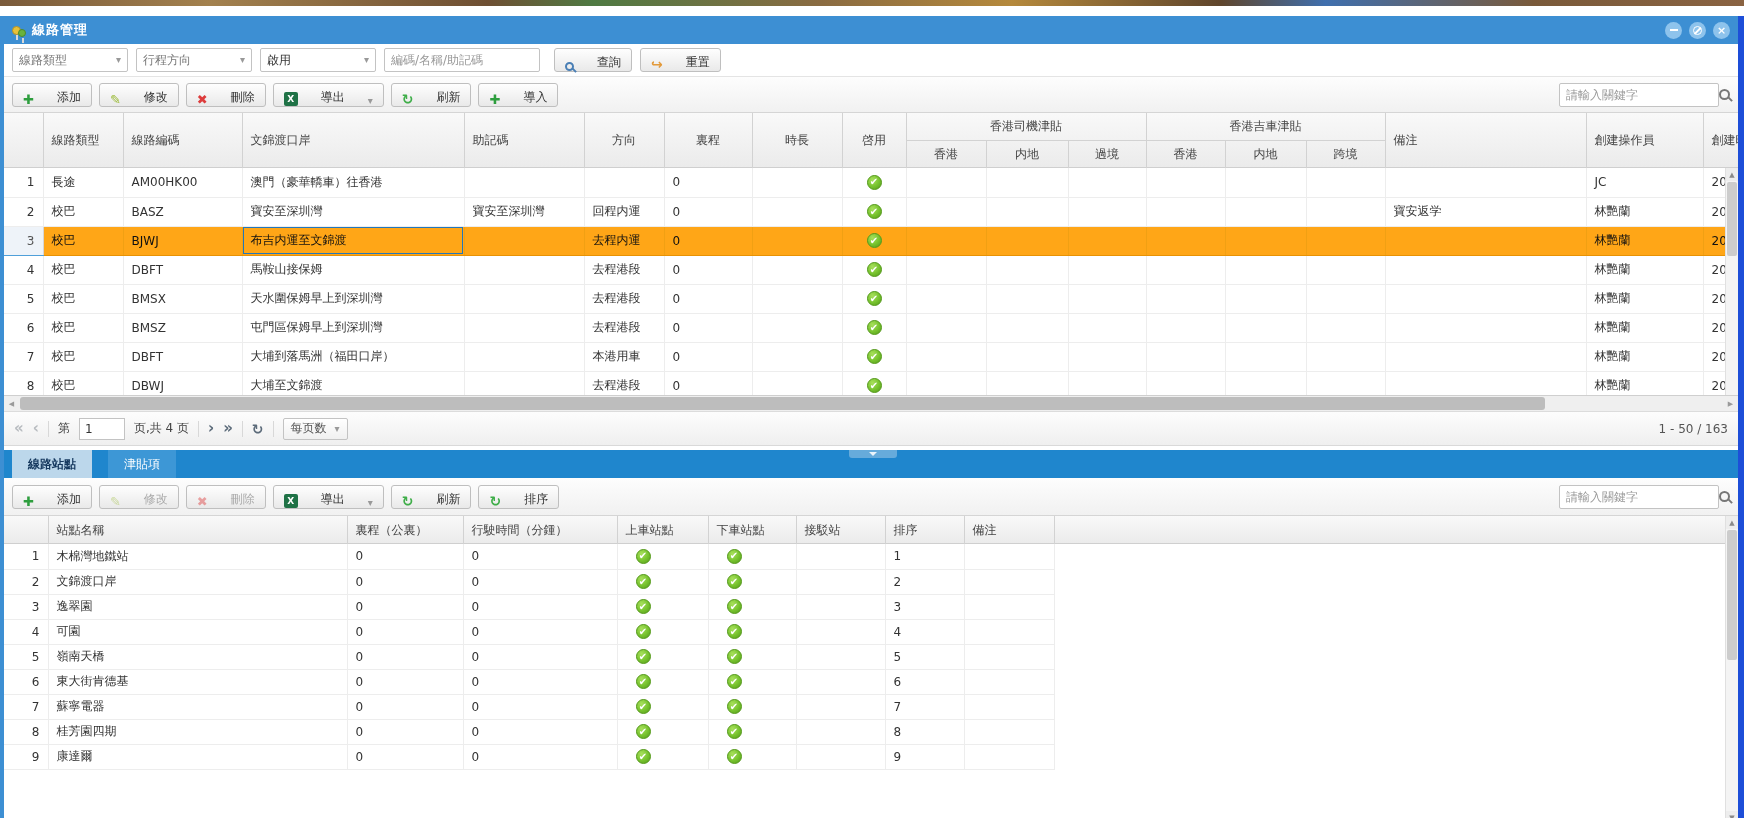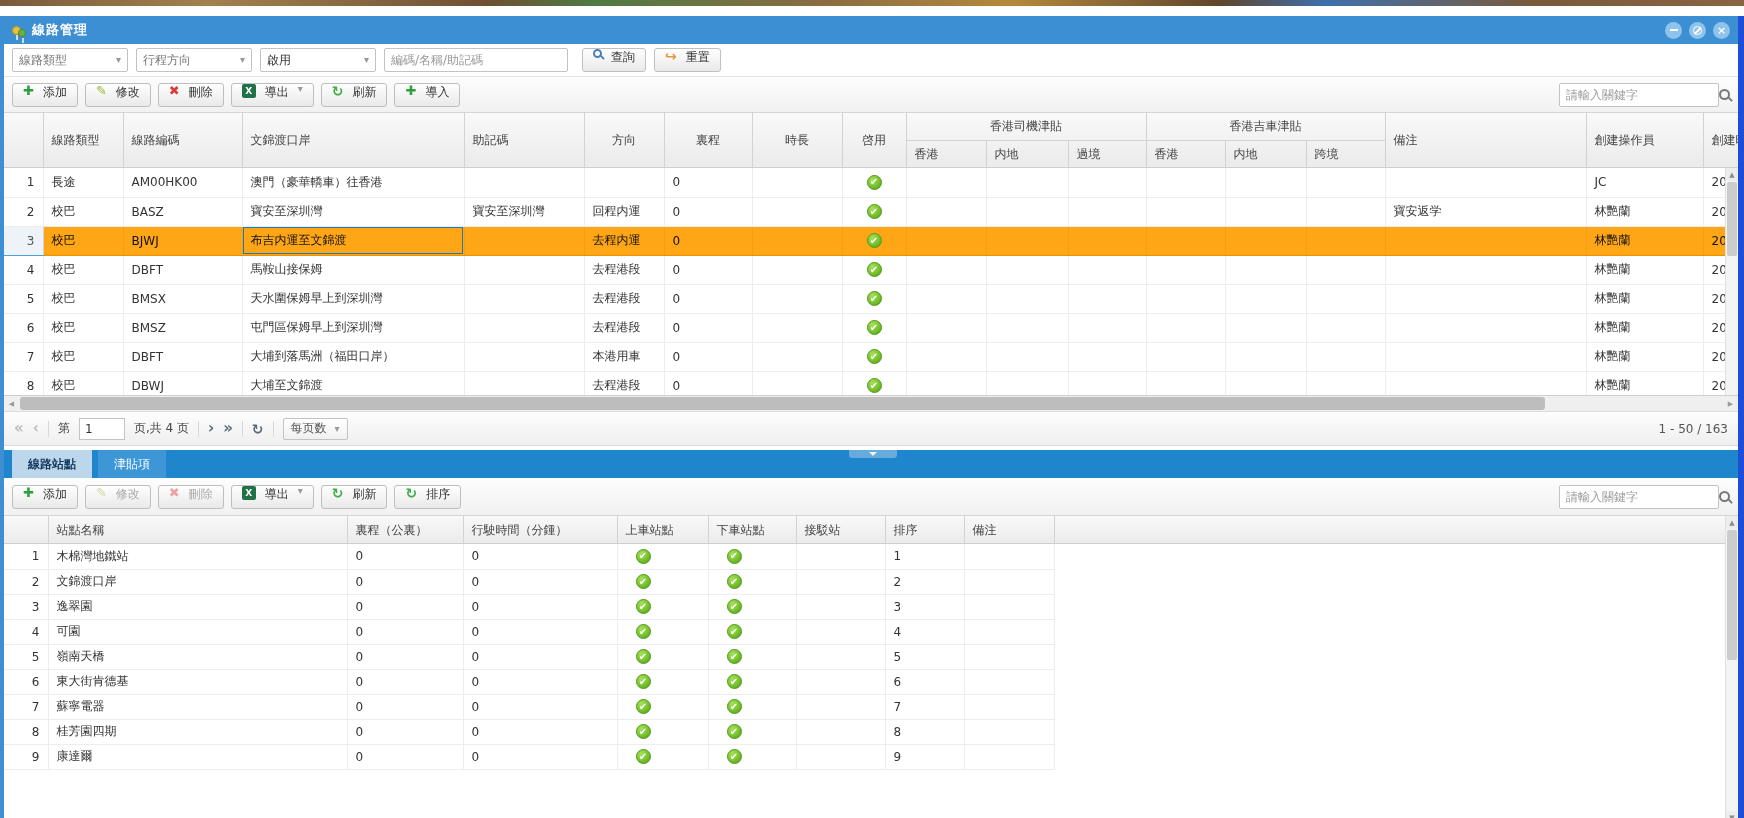--- a/index.html
+++ b/index.html
@@ -35,21 +35,21 @@
   .filterbar { height:33px; background:#fff; border-bottom:1px solid #e4e4e4;
     display:flex; align-items:center; gap:8px; padding:0 8px; }
   .selbox { width:116px; height:24px; border:1px solid #c3c3c3; border-radius:2px; background:#fff;
     display:flex; align-items:center; padding:0 6px; font-size:12px; color:#777; cursor:pointer; }
   .selbox .val { flex:1; overflow:hidden; white-space:nowrap; }
   .selbox.dark .val { color:#333; }
   .caret { color:#999; font-size:10px; line-height:1; }
   .txt { height:24px; border:1px solid #c3c3c3; border-radius:2px; font-size:12px; padding:0 6px;
     color:#333; font-family:inherit; }
   .txt::placeholder { color:#999; }
-  .btn { height:24px; display:inline-flex; align-items:flex-start; gap:9px; padding:0 10px;
+  .btn { height:24px; display:inline-flex; align-items:flex-end; gap:23px; padding:0 10px;
     background:linear-gradient(#fefefe,#e9e9e9); border:1px solid #bfbfbf; border-radius:3px;
     font-size:12px; color:#333; cursor:pointer; font-family:inherit; white-space:nowrap; }
   .btn.disabled { color:#aaa; }
   .btn.disabled .ic { opacity:.45; }
   .ic { font-size:13px; line-height:1; font-style:normal; }
   .ic-plus { color:#2e9e3e; font-weight:bold; }
   .ic-pencil { color:#9aba35; }
   .ic-del { color:#dd3c3c; font-weight:bold; }
   .ic-refresh { color:#3fae49; font-weight:bold; font-size:14px; }
   .ic-reset { color:#e39a3b; font-weight:bold; font-size:14px; }
@@ -73,21 +73,21 @@
   .hdr-strip { position:absolute; top:0; left:0; right:0; background:linear-gradient(#f9f9f9,#ebebeb);
     border-bottom:1px solid #cfcfcf; }
   .grid-top-wrap .hdr-strip { height:55px; }
   .grid-bottom-wrap .hdr-strip { height:28px; }
   table.grid { border-collapse:collapse; table-layout:fixed; position:relative; z-index:1; }
   table.grid th { font-size:12px; font-weight:normal; color:#444; padding:0 8px; white-space:nowrap;
     overflow:hidden; border-right:1px solid #d2d2d2; text-align:left; background:transparent; }
   table.grid thead tr.r1 th { height:27px; }
   table.grid thead tr.r2 th { height:28px; }
   table.grid th.grp { text-align:center; border-bottom:1px solid #d2d2d2; }
-  table.grid th.sub { }
+  table.grid th.sub { text-align:center; }
   table.grid th.ctr { text-align:center; }
   table.grid td { font-size:12px; color:#333; padding:0 8px; white-space:nowrap; overflow:hidden;
     border-right:1px solid #ededed; border-bottom:1px solid #ededed; background:#fff; }
   #routes-table td { height:29px; }
   #stations-table td { height:25px; }
   td.rownum { background:#f2f4f6; color:#555; text-align:right; padding-right:9px;
     border-right:1px solid #d5d5d5; }
   td.ctr { text-align:center; }
   tr.sel td { background:#ffa617; color:#111; border-bottom-color:#e89204; border-right-color:#f1a013; }
   tr.sel td.rownum { background:#eef3f9; color:#555; border-top:1px solid #4f9fd9;
@@ -125,21 +125,21 @@
     display:inline-flex; align-items:center; gap:8px; padding:0 7px; font-size:12px; color:#555; cursor:pointer; }
   .range { margin-left:auto; color:#555; }
 
   .gap { height:4px; background:#fff; }
 
   
   .tabbar { height:28px; background:#1f86cd; display:flex; align-items:flex-end; padding:0 0 0 8px;
     position:relative; }
   .tab { height:28px; display:flex; align-items:center; padding:0 16px; font-size:12px; cursor:pointer; }
   .tab.active { background:#bcd7eb; color:#15385e; font-weight:bold; }
-  .tab.inactive { background:#3d97d6; color:#fff; margin-left:6px; }
+  .tab.inactive { background:#3d97d6; color:#fff; margin-left:16px; }
   .collapse-handle { position:absolute; top:0; left:845px; width:48px; height:8px; background:#66abdb;
     border-radius:0 0 3px 3px; display:flex; align-items:center; justify-content:center; cursor:pointer; }
   .collapse-handle .tri { width:0; height:0; border-left:4px solid transparent;
     border-right:4px solid transparent; border-top:4px solid #eaf4fb; }
 </style>
 </head>
 <body>
 
 <div id="stage">
   <div class="desktop-strip"></div>
@@ -169,21 +169,21 @@
         <span class="caret">▾</span>
       </div>
       <div class="selbox">
         <span class="val">行程方向</span>
         <span class="caret">▾</span>
       </div>
       <div class="selbox dark">
         <span class="val">啟用</span>
         <span class="caret">▾</span>
       </div>
-      <input class="txt" style="width: 184px;" placeholder="編碼/名稱/助記碼">
+      <input class="txt" style="width: 156px;" placeholder="編碼/名稱/助記碼">
       <button class="btn" style="margin-left:6px">
         <span class="mag"></span>
         <span>查詢</span>
       </button>
       <button class="btn">
         <span class="ic ic-reset">↪</span>
         <span>重置</span>
       </button>
     </div>
 

